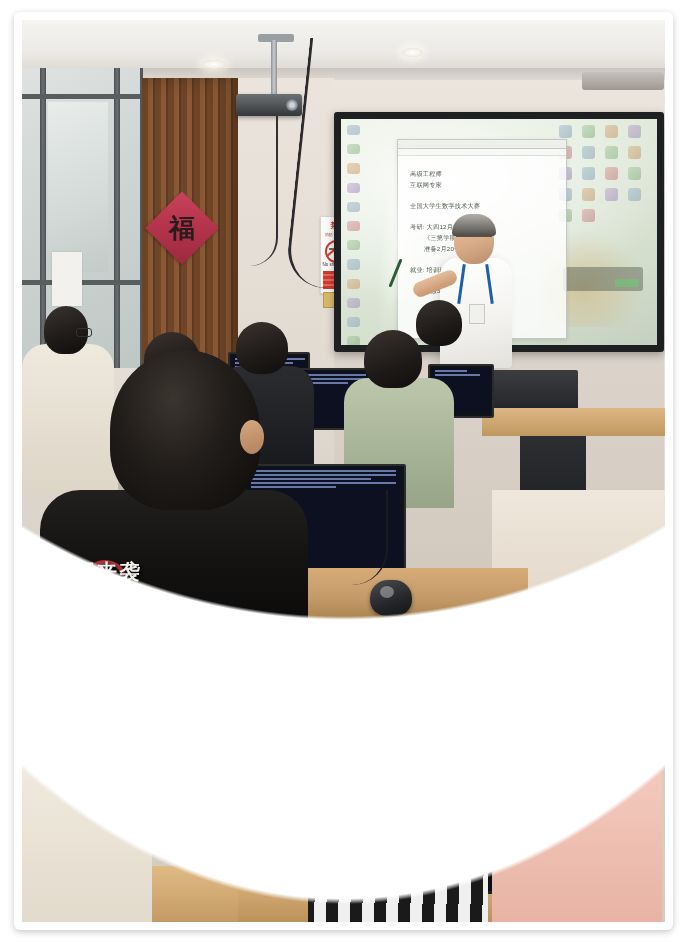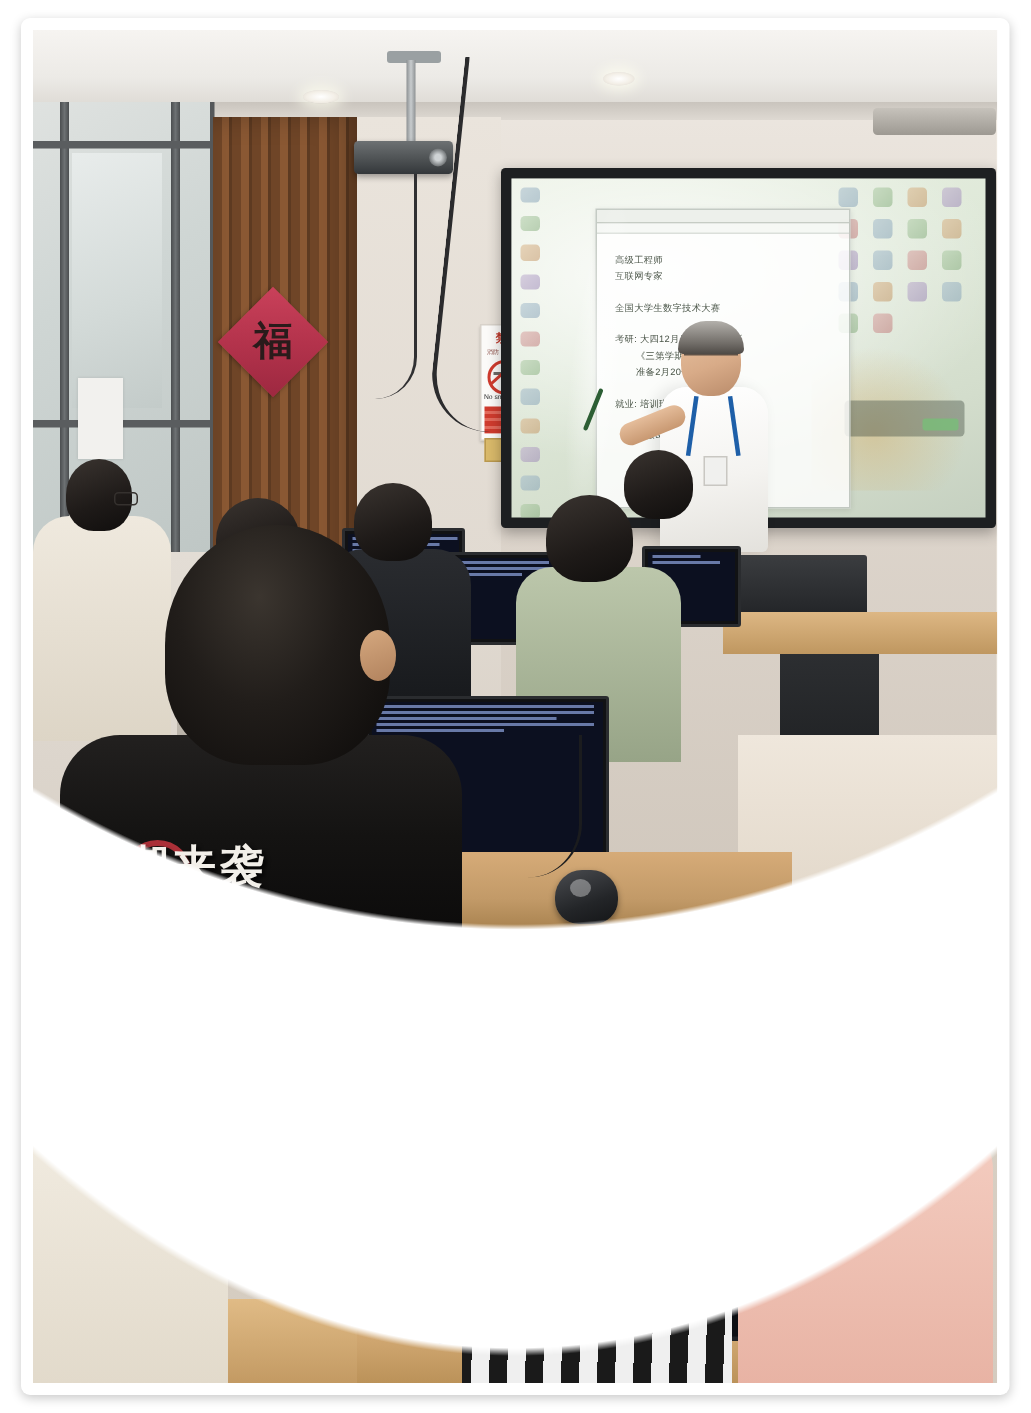--- a/index.html
+++ b/index.html
@@ -296,21 +296,21 @@
   .fg-ear { position:absolute; left:218px; top:400px; width:24px; height:34px;
     border-radius:50%; background:linear-gradient(160deg,#d5a87f,#b1825d); }
   .fg-body {
     position:absolute; left:18px; top:470px; width:268px; height:150px;
     border-radius:40px 40px 0 0;
     background:linear-gradient(180deg,#22201f 0%, #141312 45%, #0a0909 100%);
   }
   .fg-tee-cn {
     position:absolute; left:28px; top:538px; width:170px;
     font-family:"DejaVu Sans", sans-serif;
-    font-size:30px; font-weight:bold; color:#f2efe9; letter-spacing:2px;
+    font-size:21px; font-weight:bold; color:#f2efe9; letter-spacing:2px;
     text-shadow:2px 2px 3px rgba(0,0,0,.85);
     white-space:nowrap;
   }
   .fg-tee-ring {
     position:absolute; left:60px; top:540px; width:38px; height:38px;
     border:4px solid #b8333c; border-radius:50%; opacity:.92;
   }
   .fg-tee-en {
     position:absolute; left:26px; top:582px; width:210px;
     font-family:"Liberation Sans", sans-serif;

